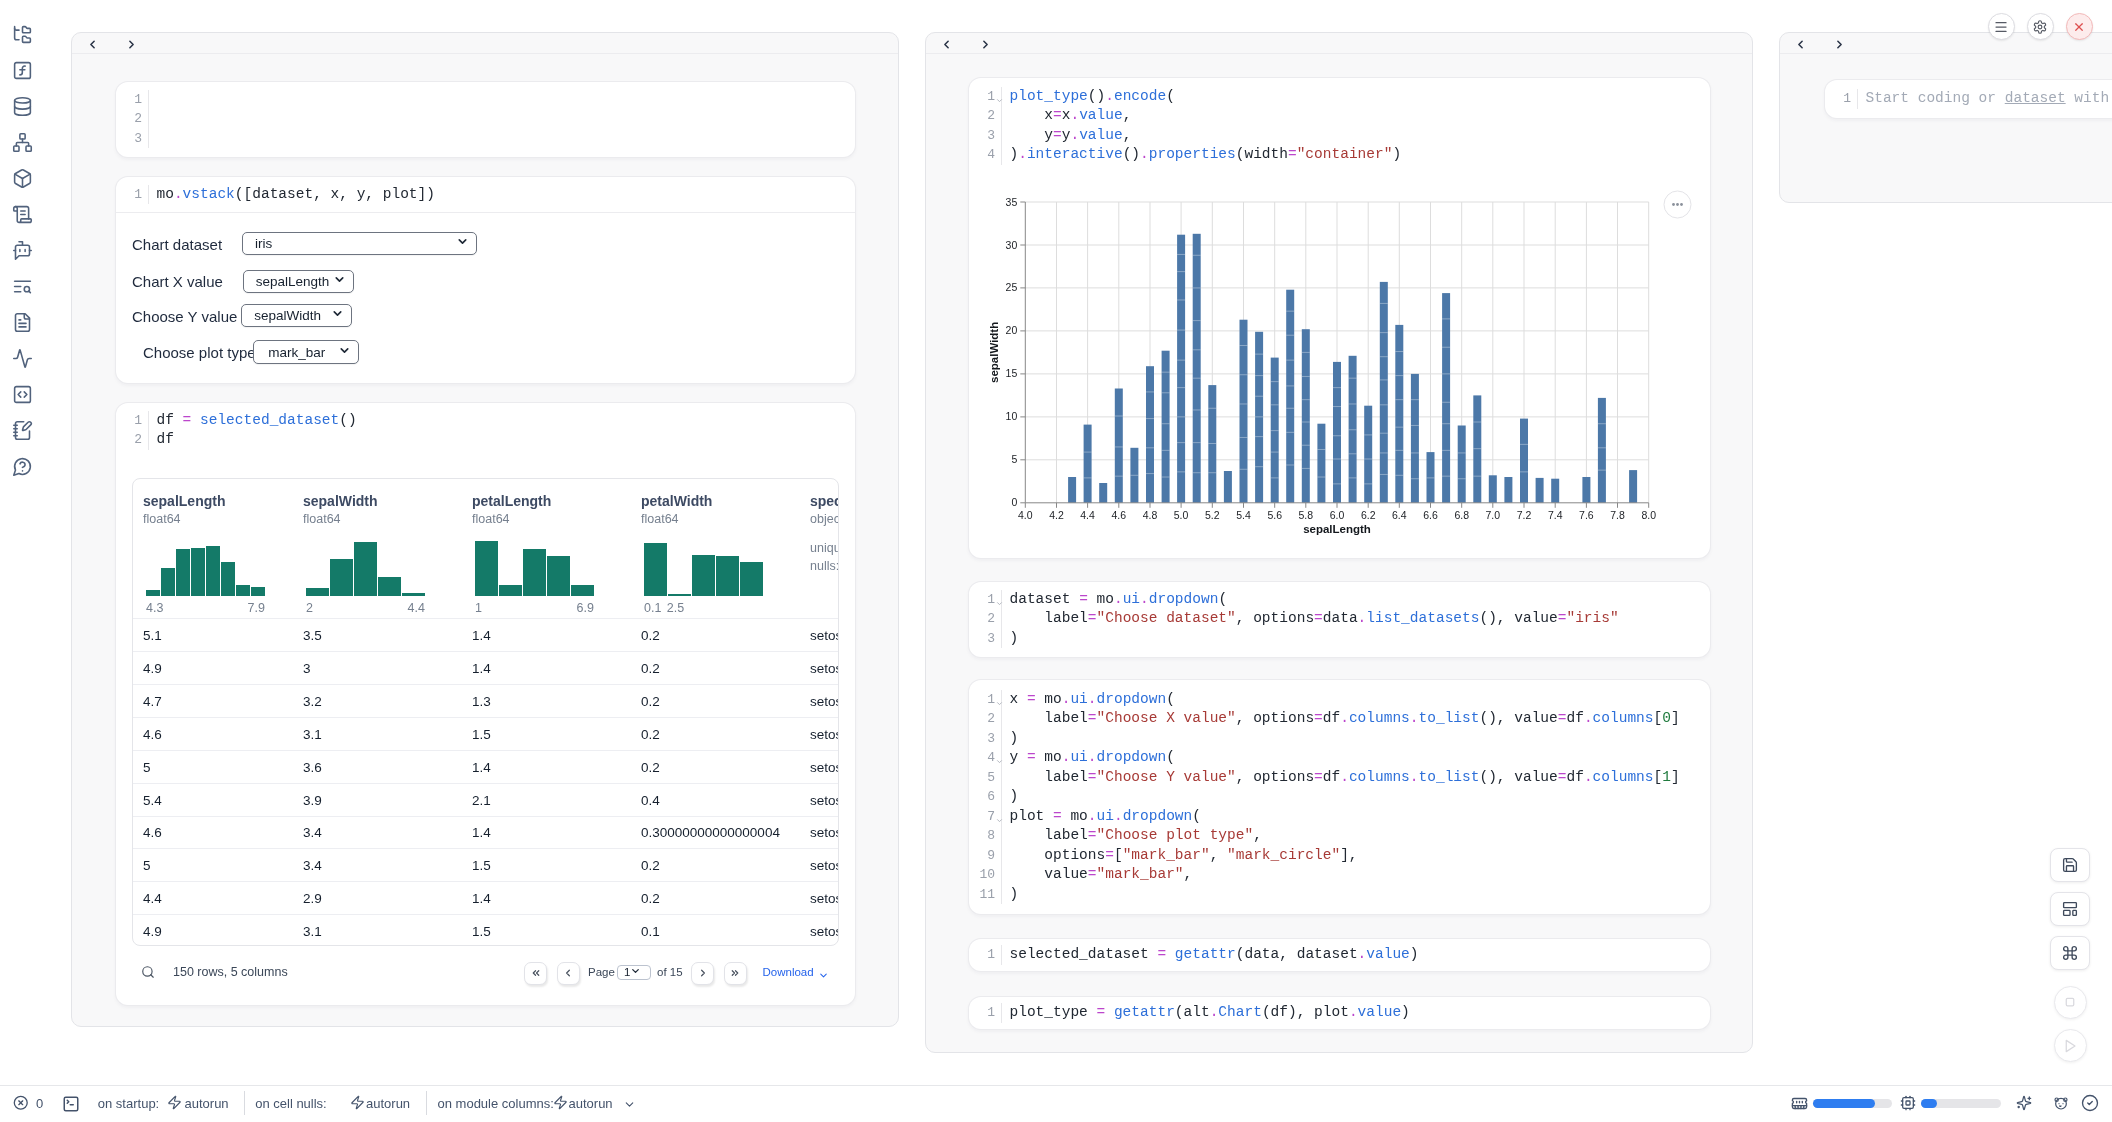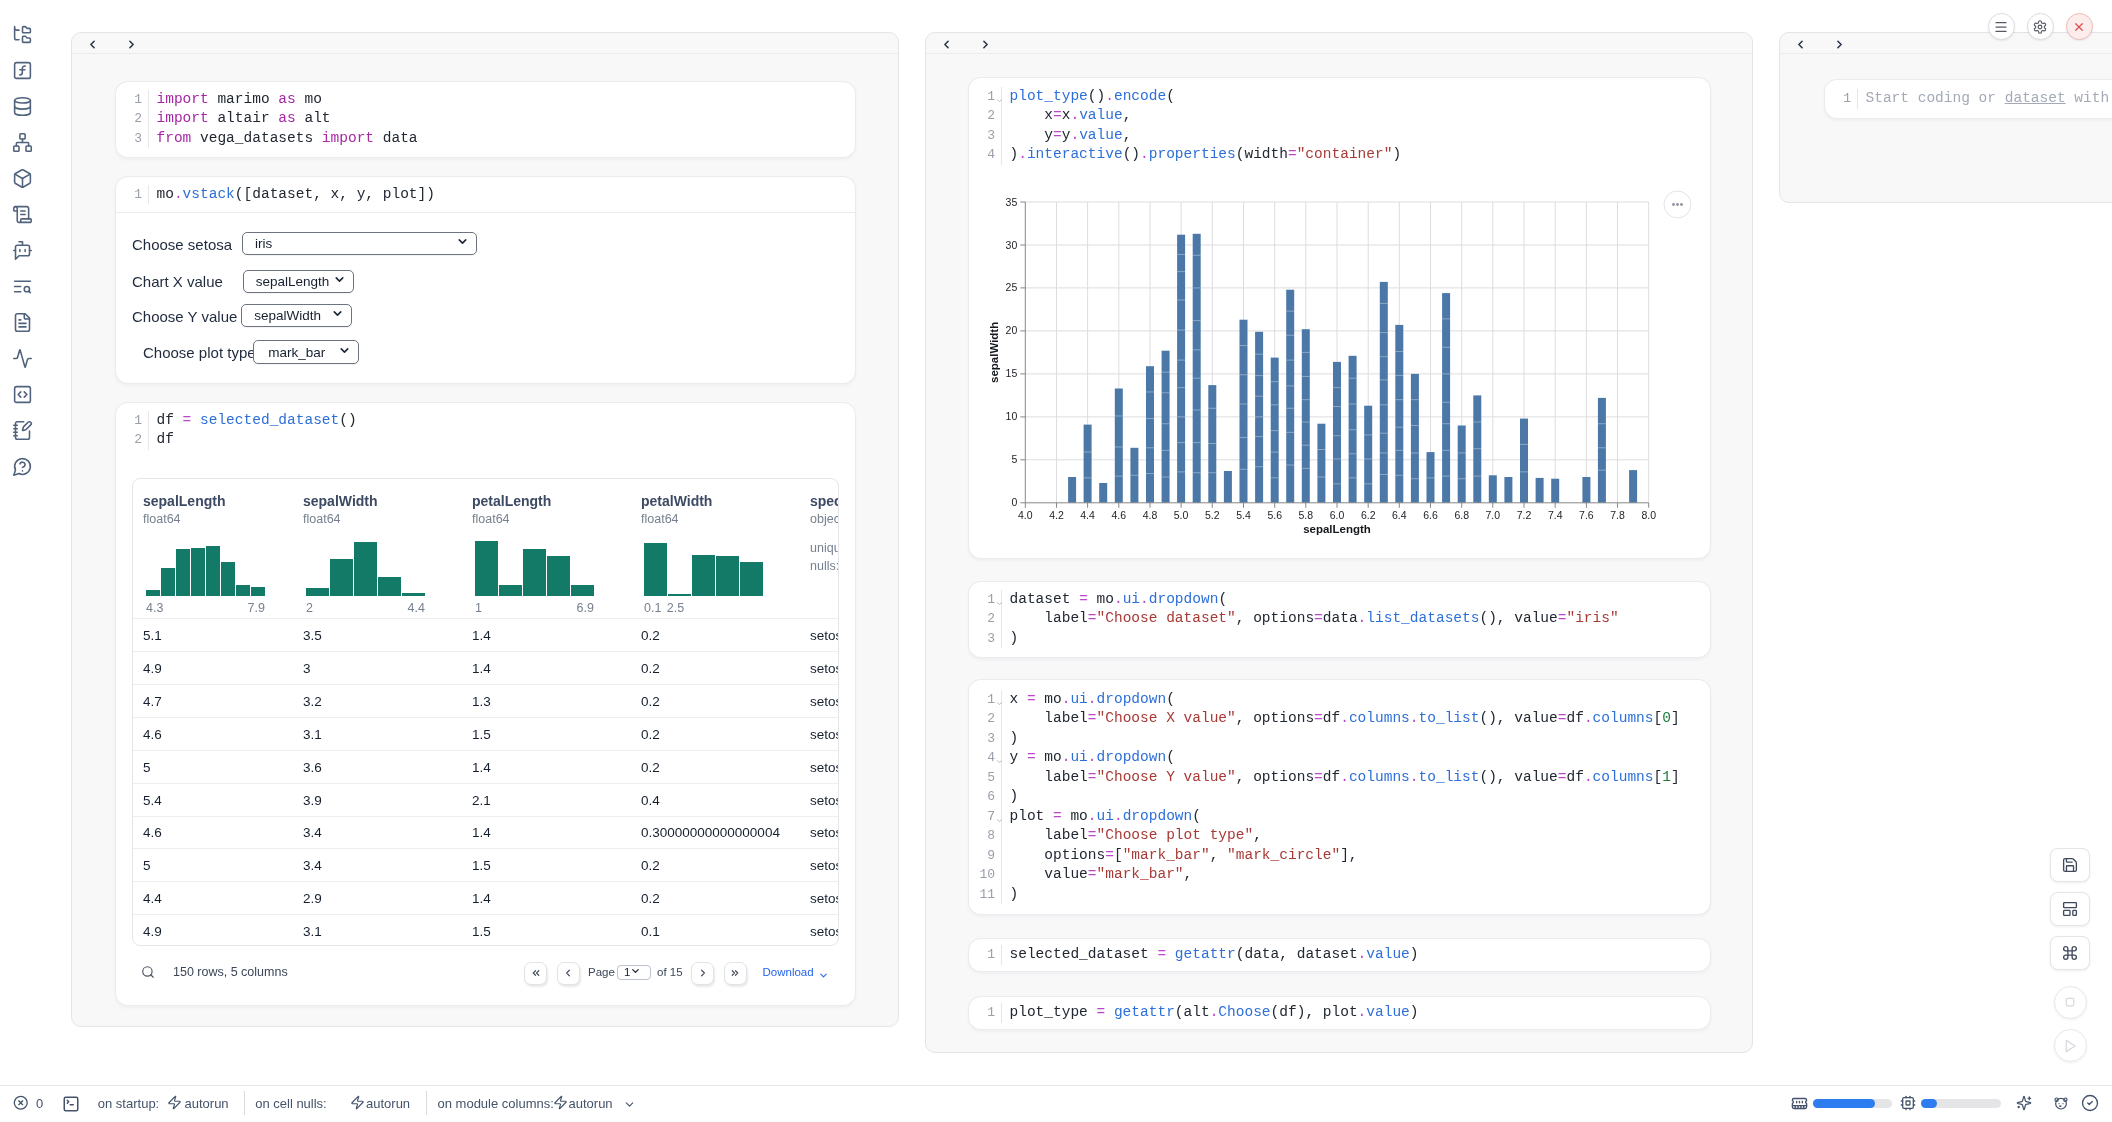--- a/index.html
+++ b/index.html
@@ -136,30 +136,29 @@
     <div class="abs" style="left:13.5px;top:4px"><svg width="13" height="13" viewBox="0 0 24 24" fill="none" stroke="#2a3447" stroke-width="2.8" stroke-linecap="round" stroke-linejoin="round" style="">
         <path d="m15 18-6-6 6-6"></path>
       </svg></div>
     <div class="abs" style="left:53px;top:4px"><svg width="13" height="13" viewBox="0 0 24 24" fill="none" stroke="#2a3447" stroke-width="2.8" stroke-linecap="round" stroke-linejoin="round" style="">
         <path d="m9 18 6-6-6-6"></path>
       </svg></div>
   </div>
 <div class="cell" style="left:116px;top:82px;width:739px;height:75px">
     <div class="coderow" style="padding:7.5px 0">
       <div class="gut">1<br>2<br>3<br></div>
-      <div class="codebody"><div><span class="k">import</span> marimo <span class="k">as</span> mo</div><div><span class="k">import</span> altair <span class="k">as</span> alt</div><div><span class="k">from</span> vega_datasets <span class="k">import</span> data</div></div>
     </div>
   </div>
 <div class="cell" style="left:116px;top:177px;width:739px;height:206px">
     <div class="coderow" style="padding:7.5px 0;border-bottom:1px solid #ececef">
       <div class="gut">1</div>
       <div class="codebody">mo<span class="o">.</span><span class="f">vstack</span>([dataset, x, y, plot])</div>
     </div>
   </div>
-<div class="lbl" style="left:132px;top:243.5px;transform:translateY(-50%)">Choose setosa</div>
+<div class="lbl" style="left:132px;top:243.5px;transform:translateY(-50%)">Chart dataset</div>
 <div class="sel" style="left:242px;top:231.6px;width:235px;height:23px">
     <span style="left:12px">iris</span>
     <span class="selchev" style="left:auto"><svg width="13" height="13" viewBox="0 0 24 24" fill="none" stroke="#1f2937" stroke-width="3" stroke-linecap="round" stroke-linejoin="round" style="">
         <path d="m6 9 6 6 6-6"></path>
       </svg></span>
   </div>
 <div class="lbl" style="left:132px;top:281px;transform:translateY(-50%)">Chart X value</div>
 <div class="sel" style="left:242.7px;top:269.5px;width:111px;height:23px">
     <span style="left:12px">sepalLength</span>
     <span class="selchev" style="left:auto"><svg width="13" height="13" viewBox="0 0 24 24" fill="none" stroke="#1f2937" stroke-width="3" stroke-linecap="round" stroke-linejoin="round" style="">
@@ -615,21 +614,21 @@
   </div>
 <div class="cell" style="left:969px;top:939px;width:741px;height:32px">
     <div class="coderow" style="padding:6px 0">
       <div class="gut">1<br></div>
       <div class="codebody"><div>selected_dataset <span class="o">=</span> <span class="f">getattr</span>(data, dataset<span class="o">.</span><span class="f">value</span>)</div></div>
     </div>
   </div>
 <div class="cell" style="left:969px;top:997px;width:741px;height:32px">
     <div class="coderow" style="padding:6px 0">
       <div class="gut">1<br></div>
-      <div class="codebody"><div>plot_type <span class="o">=</span> <span class="f">getattr</span>(alt<span class="o">.</span><span class="f">Choose</span>(df), plot<span class="o">.</span><span class="f">value</span>)</div></div>
+      <div class="codebody"><div>plot_type <span class="o">=</span> <span class="f">getattr</span>(alt<span class="o">.</span><span class="f">Chart</span>(df), plot<span class="o">.</span><span class="f">value</span>)</div></div>
     </div>
   </div>
 <div class="cell" style="left:1825px;top:80px;width:420px;height:38px">
     <div class="coderow" style="padding:9px 0">
       <div class="gut">1</div>
       <div class="codebody" style="color:#a3aab6">Start coding or <span style="text-decoration:underline">dataset</span> with AI</div>
     </div>
   </div>
 <div class="topbtn" style="left:1987.5px">
     <svg width="15" height="15" viewBox="0 0 24 24" fill="none" stroke="#565a64" stroke-width="2" stroke-linecap="round" stroke-linejoin="round" style="">

